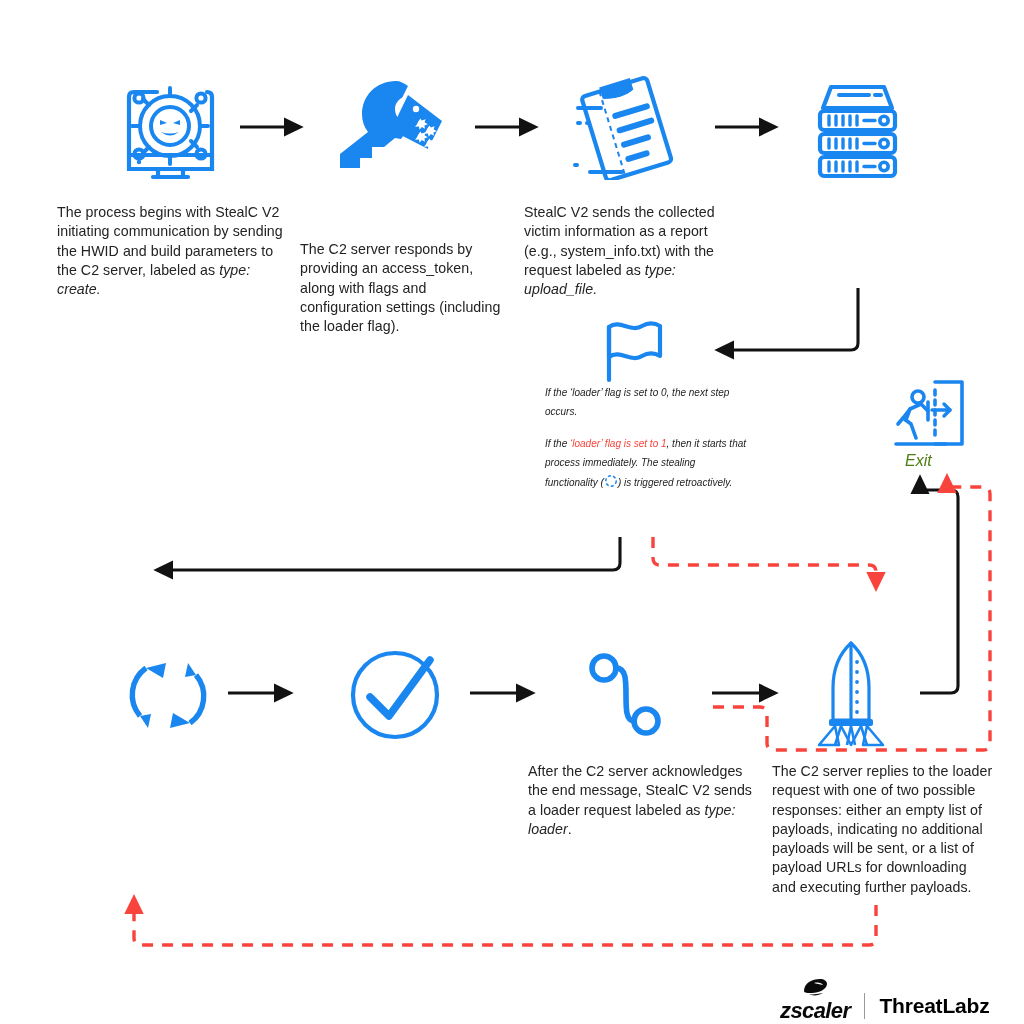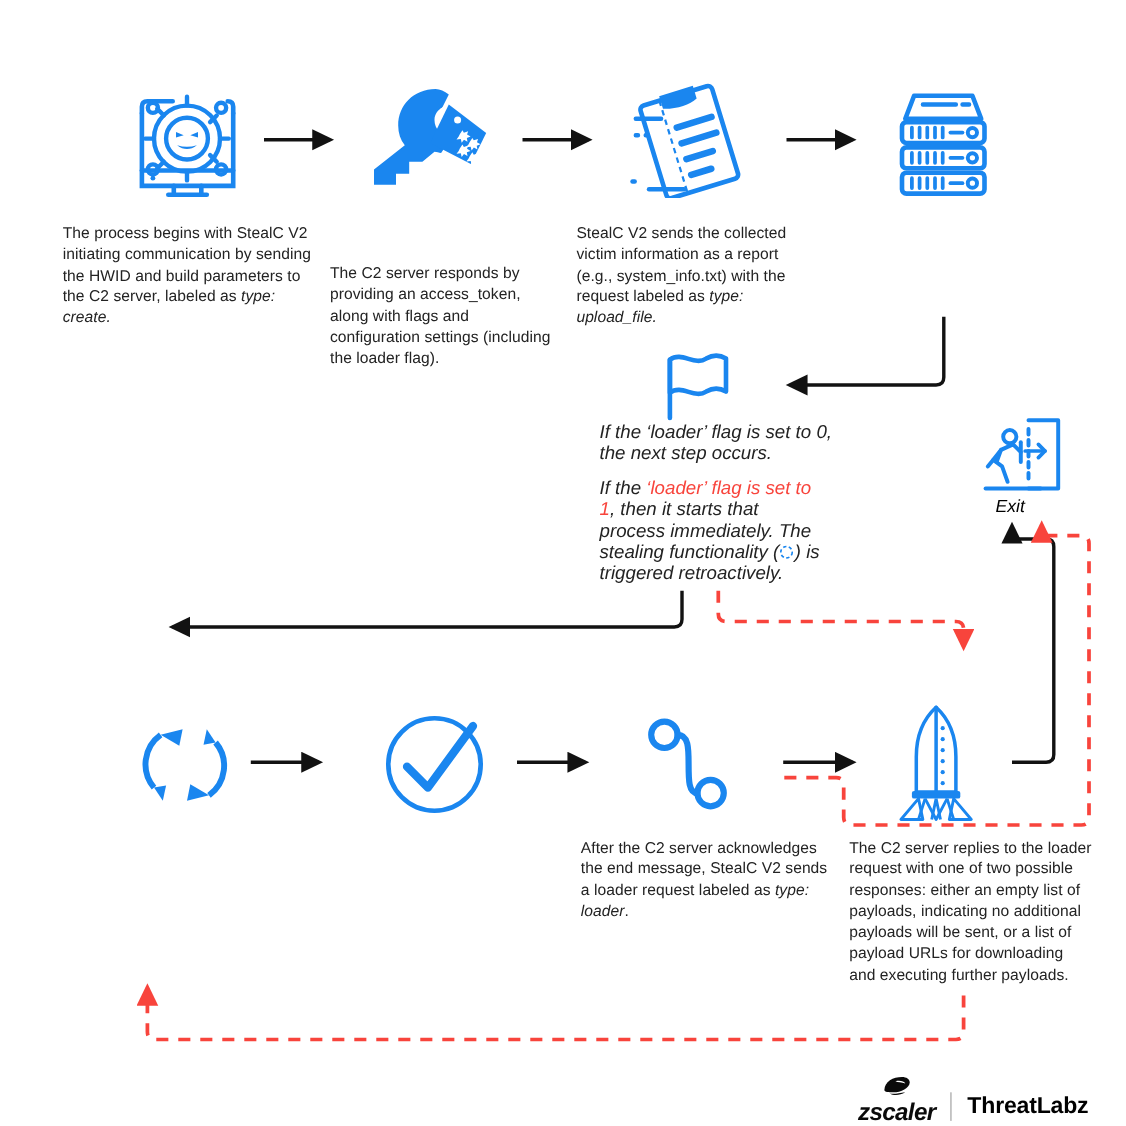--- a/index.html
+++ b/index.html
@@ -17,31 +17,31 @@
   .cap{
     position:absolute;
     font-size:14.2px;
     line-height:19.3px;
     color:#232323;
     letter-spacing:0.05px;
   }
   .cap .it{font-style:italic;}
   .cap-italic{
     position:absolute;
-    font-size:17px;
+    font-size:10px;
     line-height:19.3px;
     font-style:italic;
     color:#232323;
   }
   .red{color:#f8443c;}
   .exit-label{
     position:absolute;
     font-size:16px;
     font-style:italic;
-    color:#000000;
+    color:#4d7c0f;
   }
   .loop-glyph{
     display:inline-block;
     width:14px;height:14px;
     vertical-align:-2px;
   }
   
   .logo{position:absolute;display:flex;align-items:center;}
   .logo-divider{width:1px;height:26px;background:#9a9a9a;margin:0 14px;}
   .logo-text{

